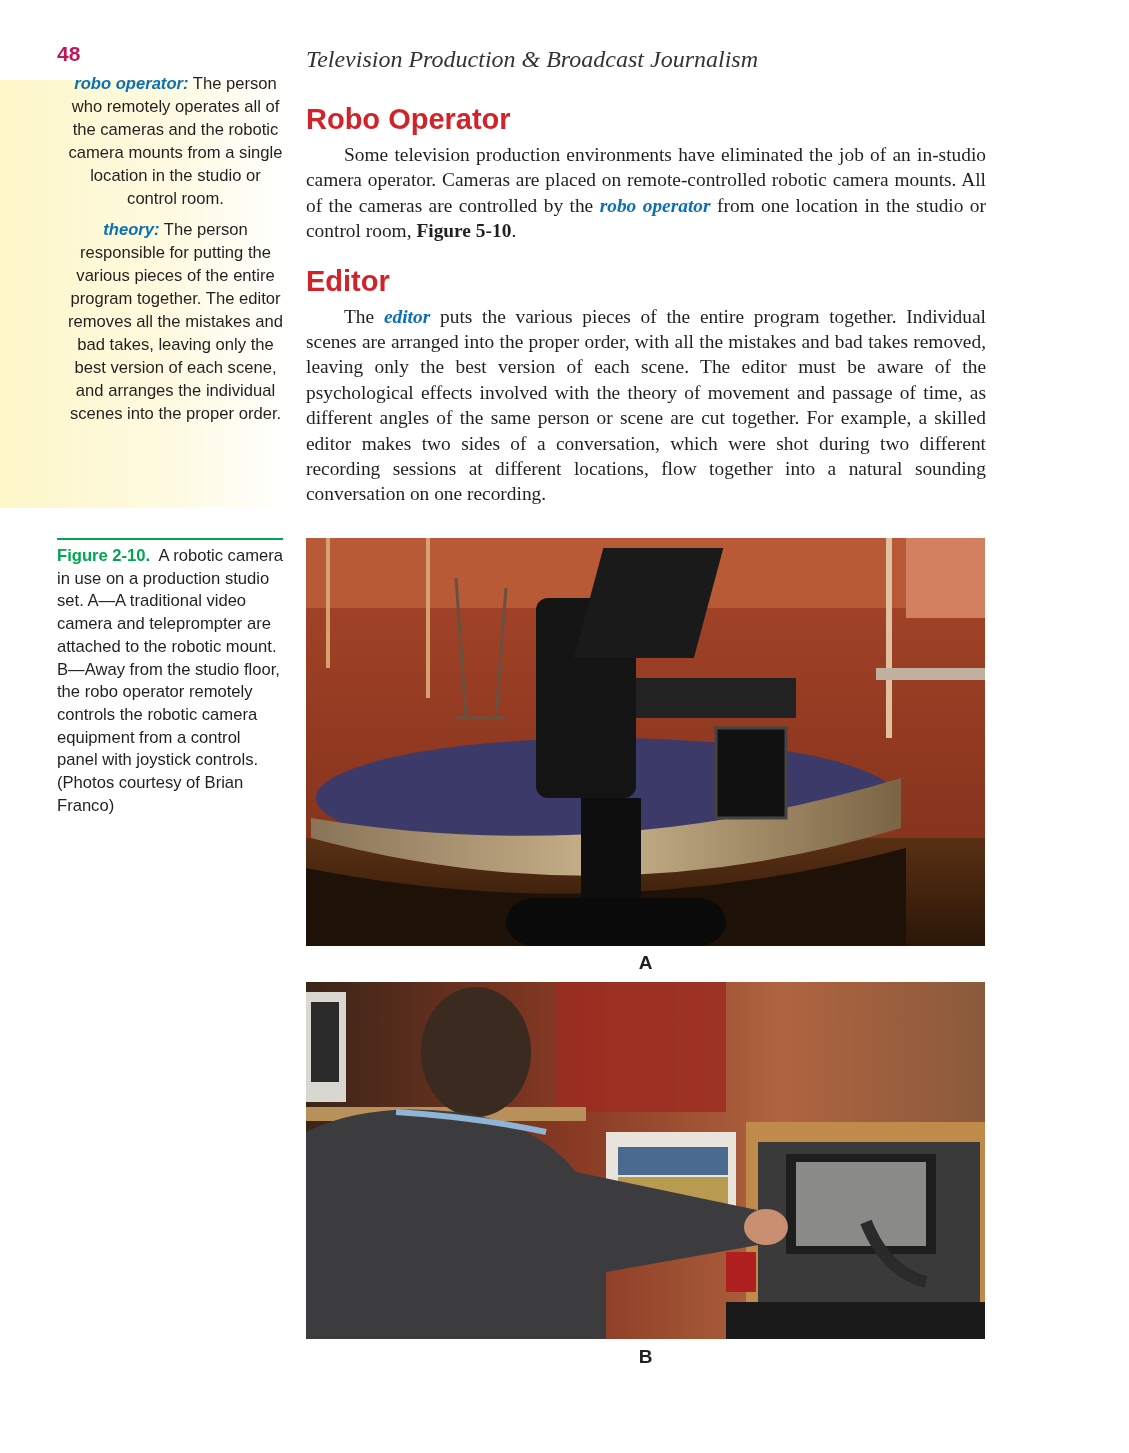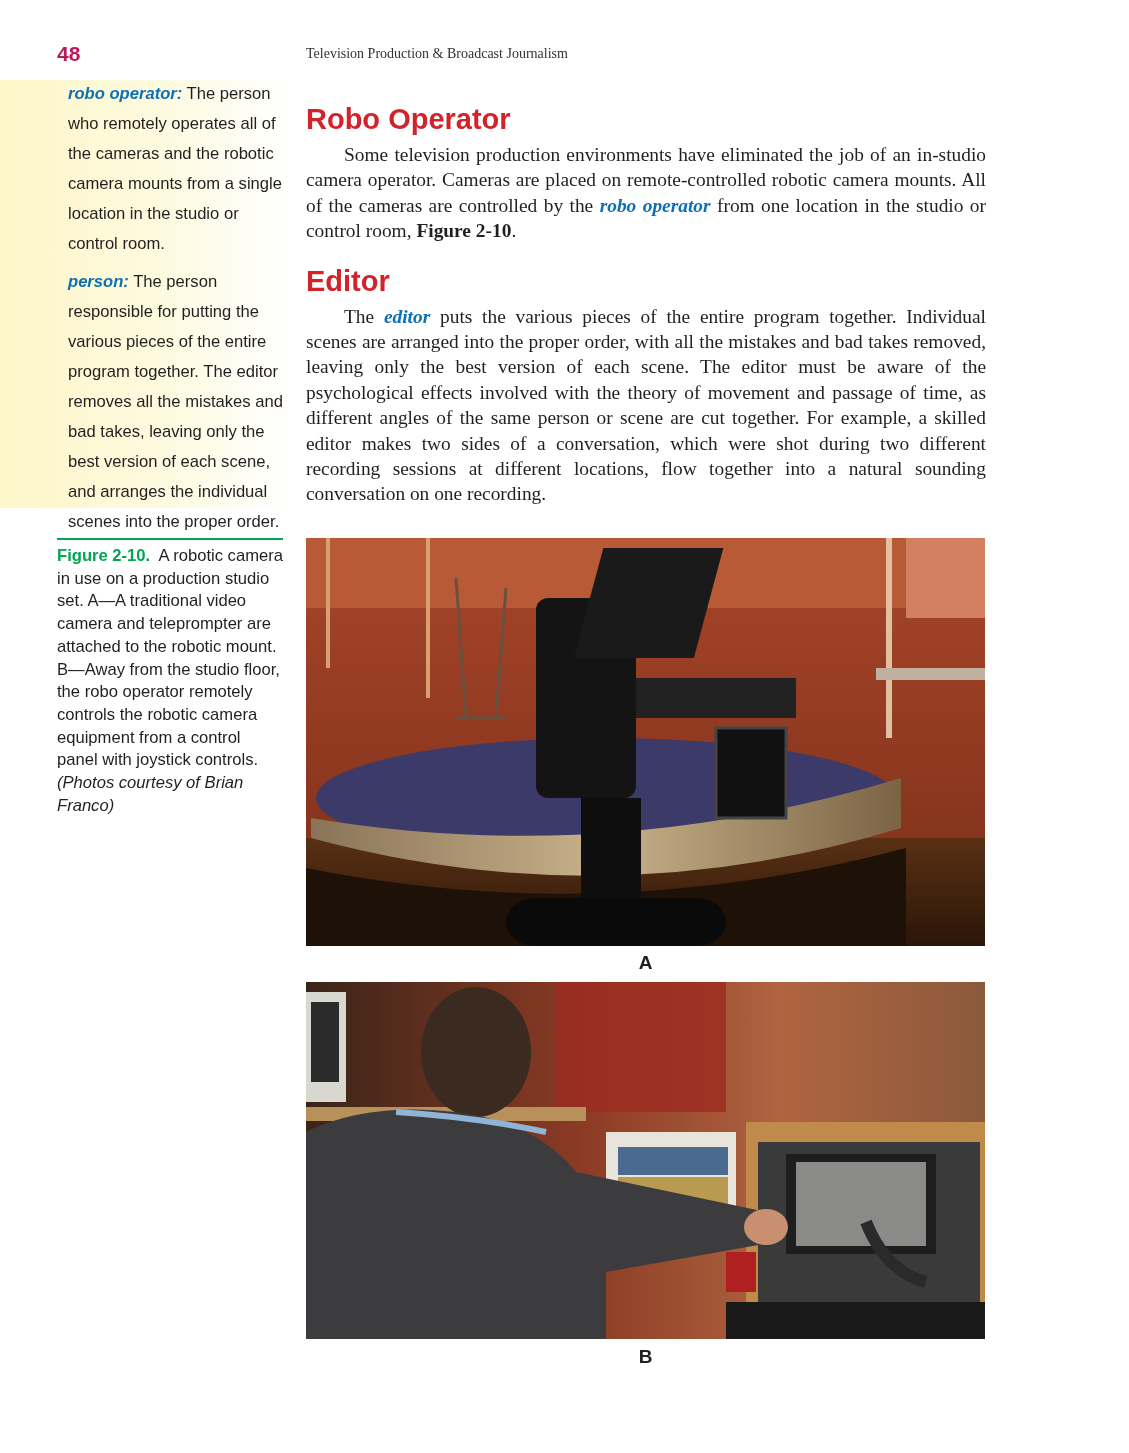--- a/index.html
+++ b/index.html
@@ -4,43 +4,43 @@
   <style>
     html, body { margin: 0; padding: 0; background: #ffffff; }
     body { width: 1129px; height: 1453px; position: relative; overflow: hidden; color: #231f20; }
 
     .page-number {
       position: absolute; left: 57px; top: 42px;
       font-family: "Liberation Sans", sans-serif; font-weight: bold; font-size: 21px; color: #be185d;
     }
     .running-head {
       position: absolute; left: 306px; top: 46px;
-      font-family: "Liberation Serif", serif; font-size: 14px; color: #333;
+      font-family: "Liberation Serif", serif; font-style: italic; font-size: 24px; color: #333;
     }
 
     .margin-band {
       position: absolute; left: 0; top: 80px; width: 292px; height: 428px;
       background: linear-gradient(to right, #fdf6c8 0%, #fefadf 55%, #ffffff 100%);
     }
     .glossary {
-      position: absolute; left: 68px; top: 79px; width: 215px;
-      font-family: "Liberation Sans", sans-serif; font-size: 16.6px; line-height: 30px; color: #231f20;
+      position: absolute; left: 68px; top: 72px; width: 215px;
+      font-family: "Liberation Sans", sans-serif; font-size: 16.6px; line-height: 23px; color: #231f20; text-align: center;
     }
     .glossary p { margin: 0 0 8px 0; }
     .gl-term { color: #0b70b5; font-weight: bold; font-style: italic; }
 
     .fig-rule {
       position: absolute; left: 57px; top: 538px; width: 226px; height: 2px; background: #00a651;
     }
     .fig-caption {
       position: absolute; left: 57px; top: 545px; width: 228px;
       font-family: "Liberation Sans", sans-serif; font-size: 16.6px; line-height: 22.7px; color: #231f20;
     }
     .fig-num { color: #00a651; font-weight: bold; }
-    .fig-credit { font-style: italic; }
+    .fig-credit { }
 
     .main { position: absolute; left: 306px; top: 86px; width: 680px; margin-top: 16px; }
     .heading {
       font-family: "Liberation Sans", sans-serif; font-weight: bold; font-size: 29px; color: #d2232a;
       margin: 0; line-height: 34px;
     }
     .body-text {
       font-family: "Liberation Serif", serif; font-size: 19.4px; line-height: 25.4px; color: #231f20;
       text-align: justify; text-indent: 38px; margin: 6px 0 0 0;
     }
@@ -63,29 +63,29 @@
   </style>
 </head>
 <body>
 
 <div class="page-number">48</div>
 <div class="running-head">Television Production &amp; Broadcast Journalism</div>
 
 <div class="margin-band"></div>
 <div class="glossary">
   <p><span class="gl-term">robo operator:</span><span> The person who remotely operates all of the cameras and the robotic camera mounts from a single location in the studio or control room.</span></p>
-  <p><span class="gl-term">person:</span><span> The person responsible for putting the various pieces of the entire program together. The editor removes all the mistakes and bad takes, leaving only the best version of each scene, and arranges the individual scenes into the proper order.</span></p>
+  <p><span class="gl-term">theory:</span><span> The person responsible for putting the various pieces of the entire program together. The editor removes all the mistakes and bad takes, leaving only the best version of each scene, and arranges the individual scenes into the proper order.</span></p>
 </div>
 
 <div class="fig-rule"></div>
 <div class="fig-caption"><span class="fig-num">Figure 2-10.</span><span style="white-space:pre-wrap">  A robotic camera in use on a production studio set. A—A traditional video camera and teleprompter are attached to the robotic mount. B—Away from the studio floor, the robo operator remotely controls the robotic camera equipment from a control panel with joystick controls. </span><span class="fig-credit">(Photos courtesy of Brian Franco)</span></div>
 
 <div class="main">
   <h2 class="heading" id="h-robo">Robo Operator</h2>
-  <p class="body-text"><span>Some television production environments have eliminated the job of an in-studio camera operator. Cameras are placed on remote-controlled robotic camera mounts. All of the cameras are controlled by the </span><span class="kw">robo operator</span><span> from one location in the studio or control room, </span><span class="fig-ref">Figure 2-10</span><span>.</span></p>
+  <p class="body-text"><span>Some television production environments have eliminated the job of an in-studio camera operator. Cameras are placed on remote-controlled robotic camera mounts. All of the cameras are controlled by the </span><span class="kw">robo operator</span><span> from one location in the studio or control room, </span><span class="fig-ref">Figure 5-10</span><span>.</span></p>
 
   <h2 class="heading" id="h-editor">Editor</h2>
   <p class="body-text"><span>The </span><span class="kw">editor</span><span> puts the various pieces of the entire program together. Individual scenes are arranged into the proper order, with all the mistakes and bad takes removed, leaving only the best version of each scene. The editor must be aware of the psychological effects involved with the theory of movement and passage of time, as different angles of the same person or scene are cut together. For example, a skilled editor makes two sides of a conversation, which were shot during two different recording sessions at different locations, flow together into a natural sounding conversation on one recording.</span></p>
 </div>
 
 <div class="photo" id="photo-a">
   <svg viewBox="0 0 679 408" preserveAspectRatio="none">
     <defs>
       <linearGradient id="wallA" x1="0" y1="0" x2="0" y2="1">
         <stop offset="0" stop-color="#a8462a"></stop>

